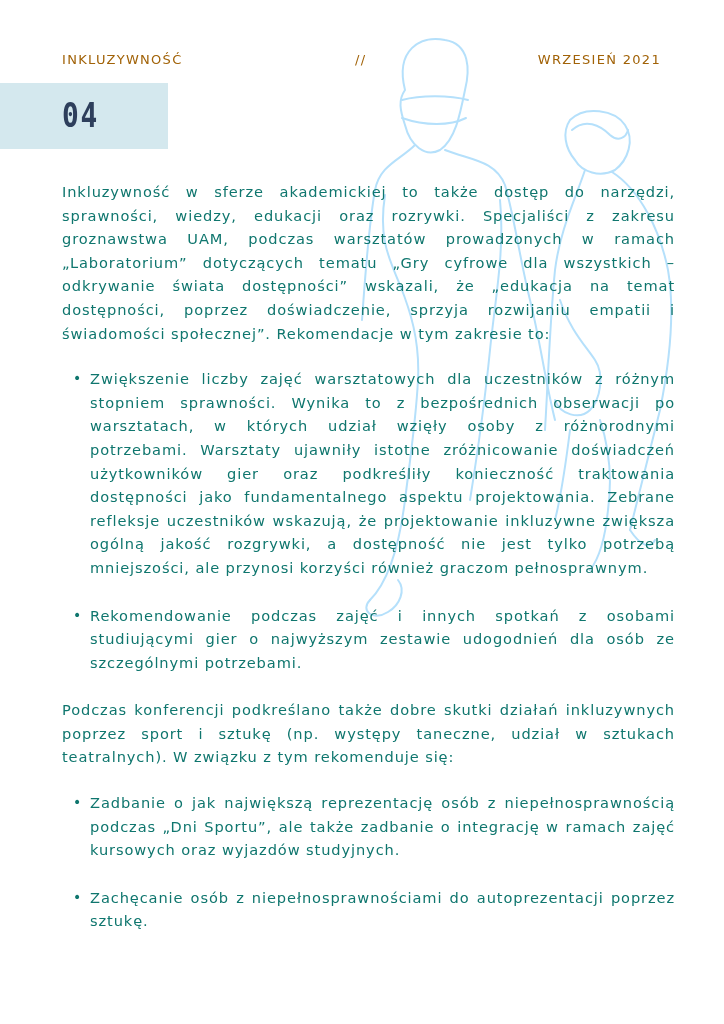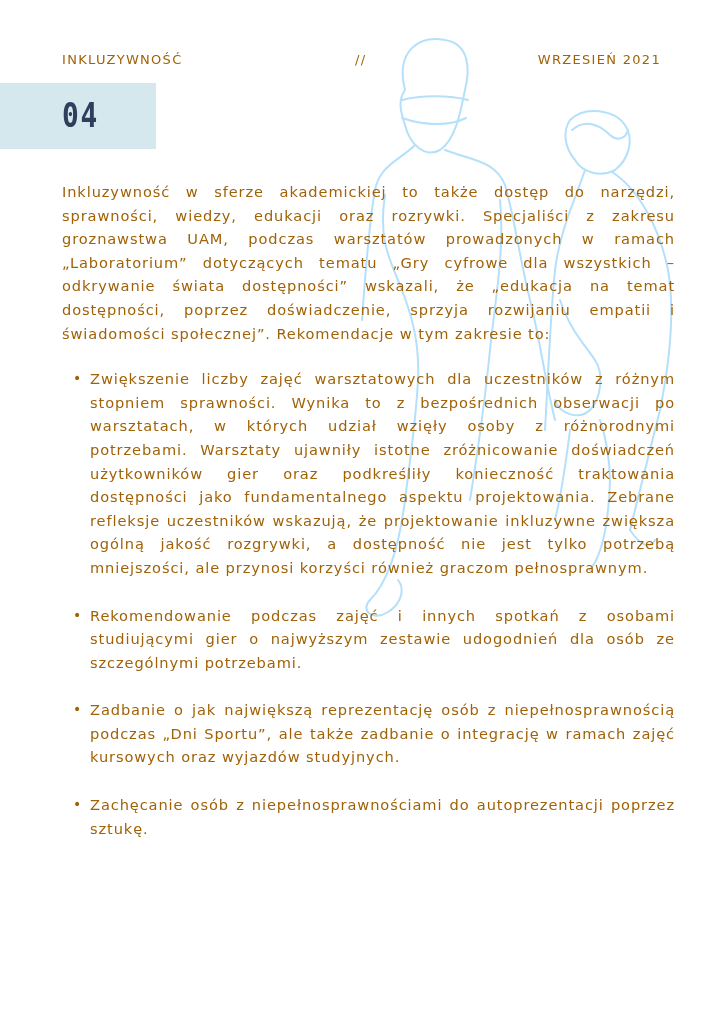--- a/index.html
+++ b/index.html
@@ -10,34 +10,34 @@
     color: #3b4256;
   }
   .header {
     position: absolute; top: 52px; left: 62px; right: 63px; height: 20px;
     font-size: 13px; letter-spacing: 1.3px; color: #a16207;
   }
   .header .left { position: absolute; left: 0; top: 0; }
   .header .mid { position: absolute; left: 293px; top: 0; }
   .header .right { position: absolute; right: 0; top: 0; }
   .num-box {
-    position: absolute; left: 0; top: 83px; width: 156px; height: 66px;
+    position: absolute; left: 0; top: 83px; width: 168px; height: 66px;
     background: #d4e8ee;
   }
   .num-box span {
     position: absolute; left: 62px; top: 12px;
     font-family: "DejaVu Sans Mono", monospace; font-weight: bold;
     font-size: 34px; color: #2e3f5c; letter-spacing: 2px;
     transform: scaleX(0.82); transform-origin: left top;
   }
   .art { position: absolute; left: 0; top: 0; width: 724px; height: 1024px; pointer-events: none; }
   .content {
     position: absolute; left: 62px; top: 180px; width: 613px;
     font-size: 14.6px; line-height: 23.6px; letter-spacing: 0.9px;
-    text-align: justify; color: #a16207;
+    text-align: justify; color: #0f766e;
   }
   .content p { margin: 0; }
   .content ul { margin: 22px 0 0 0; padding-left: 28px; list-style: none; }
   .content li { position: relative; margin: 0 0 24px 0; }
   .content li .bullet {
     position: absolute; left: -17px; top: 0; font-size: 14px;
   }
   .p2 { margin-top: 17px !important; }
 </style>
 </head>
@@ -81,20 +81,21 @@
     <li>
       <span class="bullet">•</span>
       <span>Zwiększenie liczby zajęć warsztatowych dla uczestników z różnym stopniem sprawności. Wynika to z bezpośrednich obserwacji po warsztatach, w których udział wzięły osoby z różnorodnymi potrzebami. Warsztaty ujawniły istotne zróżnicowanie doświadczeń użytkowników gier oraz podkreśliły konieczność traktowania dostępności jako fundamentalnego aspektu projektowania. Zebrane refleksje uczestników wskazują, że projektowanie inkluzywne zwiększa ogólną jakość rozgrywki, a dostępność nie jest tylko potrzebą mniejszości, ale przynosi korzyści również graczom pełnosprawnym.</span>
     </li>
     <li>
       <span class="bullet">•</span>
       <span>Rekomendowanie podczas zajęć i innych spotkań z osobami studiującymi gier o najwyższym zestawie udogodnień dla osób ze szczególnymi potrzebami.</span>
     </li>
   </ul>
 
+  <p class="p2">Podczas konferencji podkreślano także dobre skutki działań inkluzywnych poprzez sport i sztukę (np. występy taneczne, udział w sztukach teatralnych). W związku z tym rekomenduje się:</p>
 
   <ul>
     <li>
       <span class="bullet">•</span>
       <span>Zadbanie o jak największą reprezentację osób z niepełnosprawnością podczas „Dni Sportu”, ale także zadbanie o integrację w ramach zajęć kursowych oraz wyjazdów studyjnych.</span>
     </li>
     <li>
       <span class="bullet">•</span>
       <span>Zachęcanie osób z niepełnosprawnościami do autoprezentacji poprzez sztukę.</span>
     </li>

